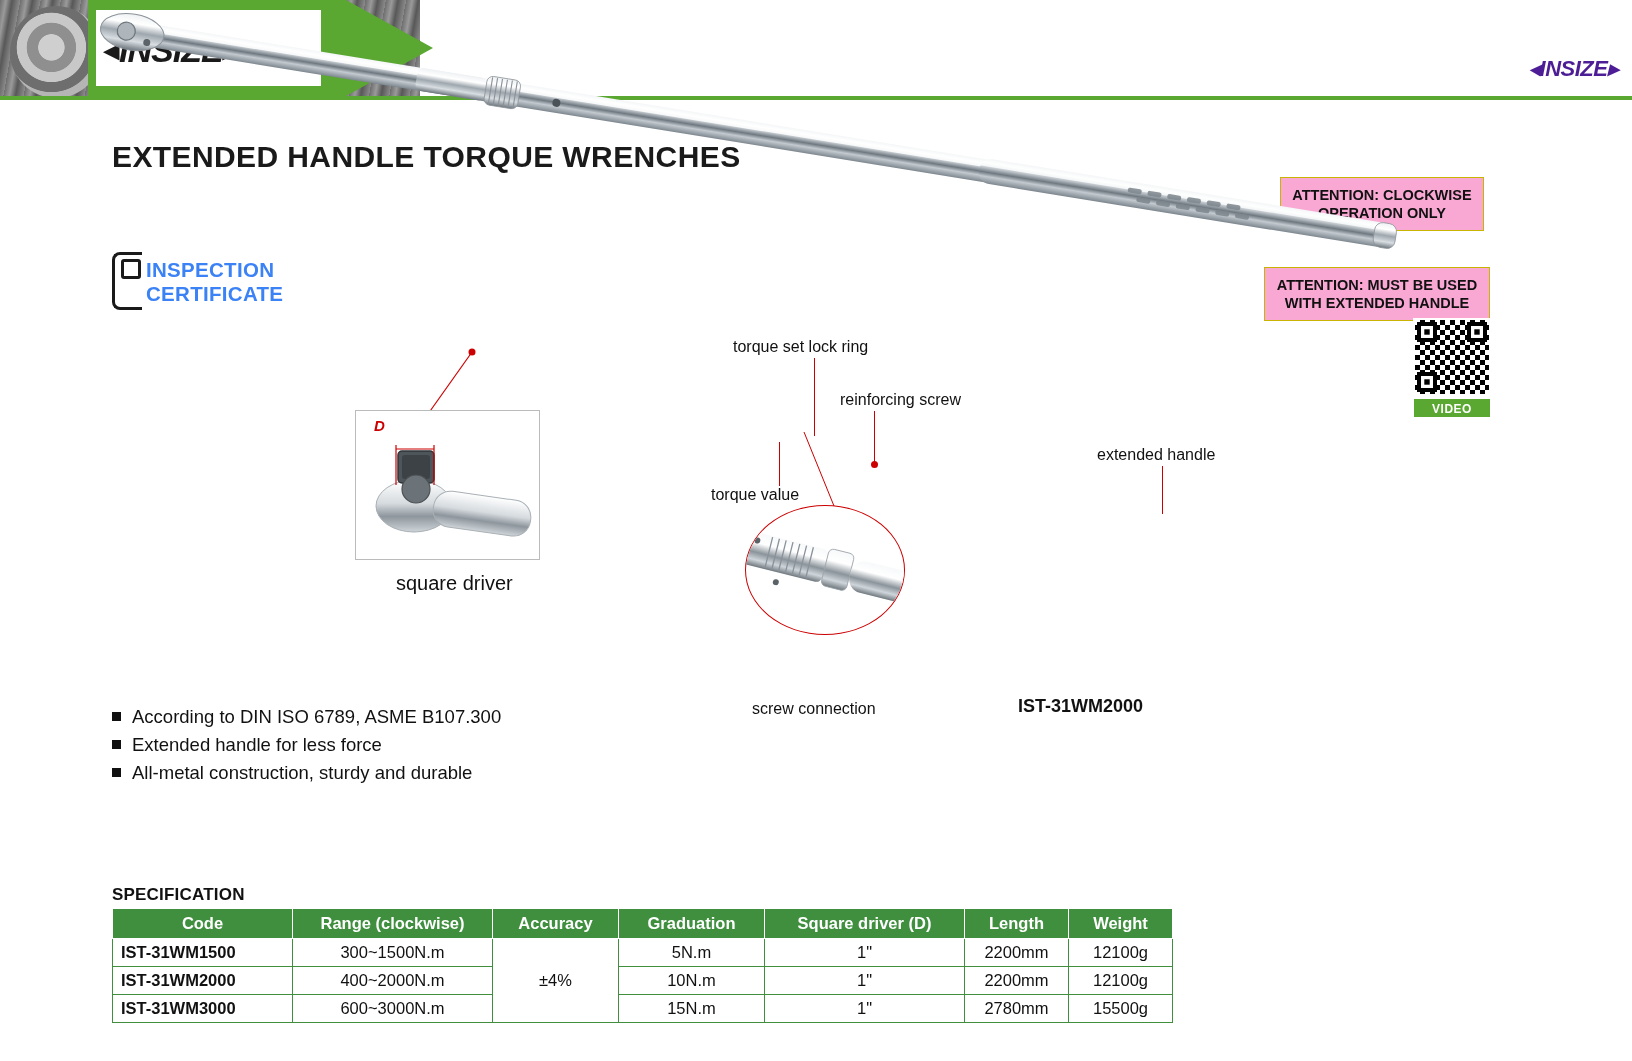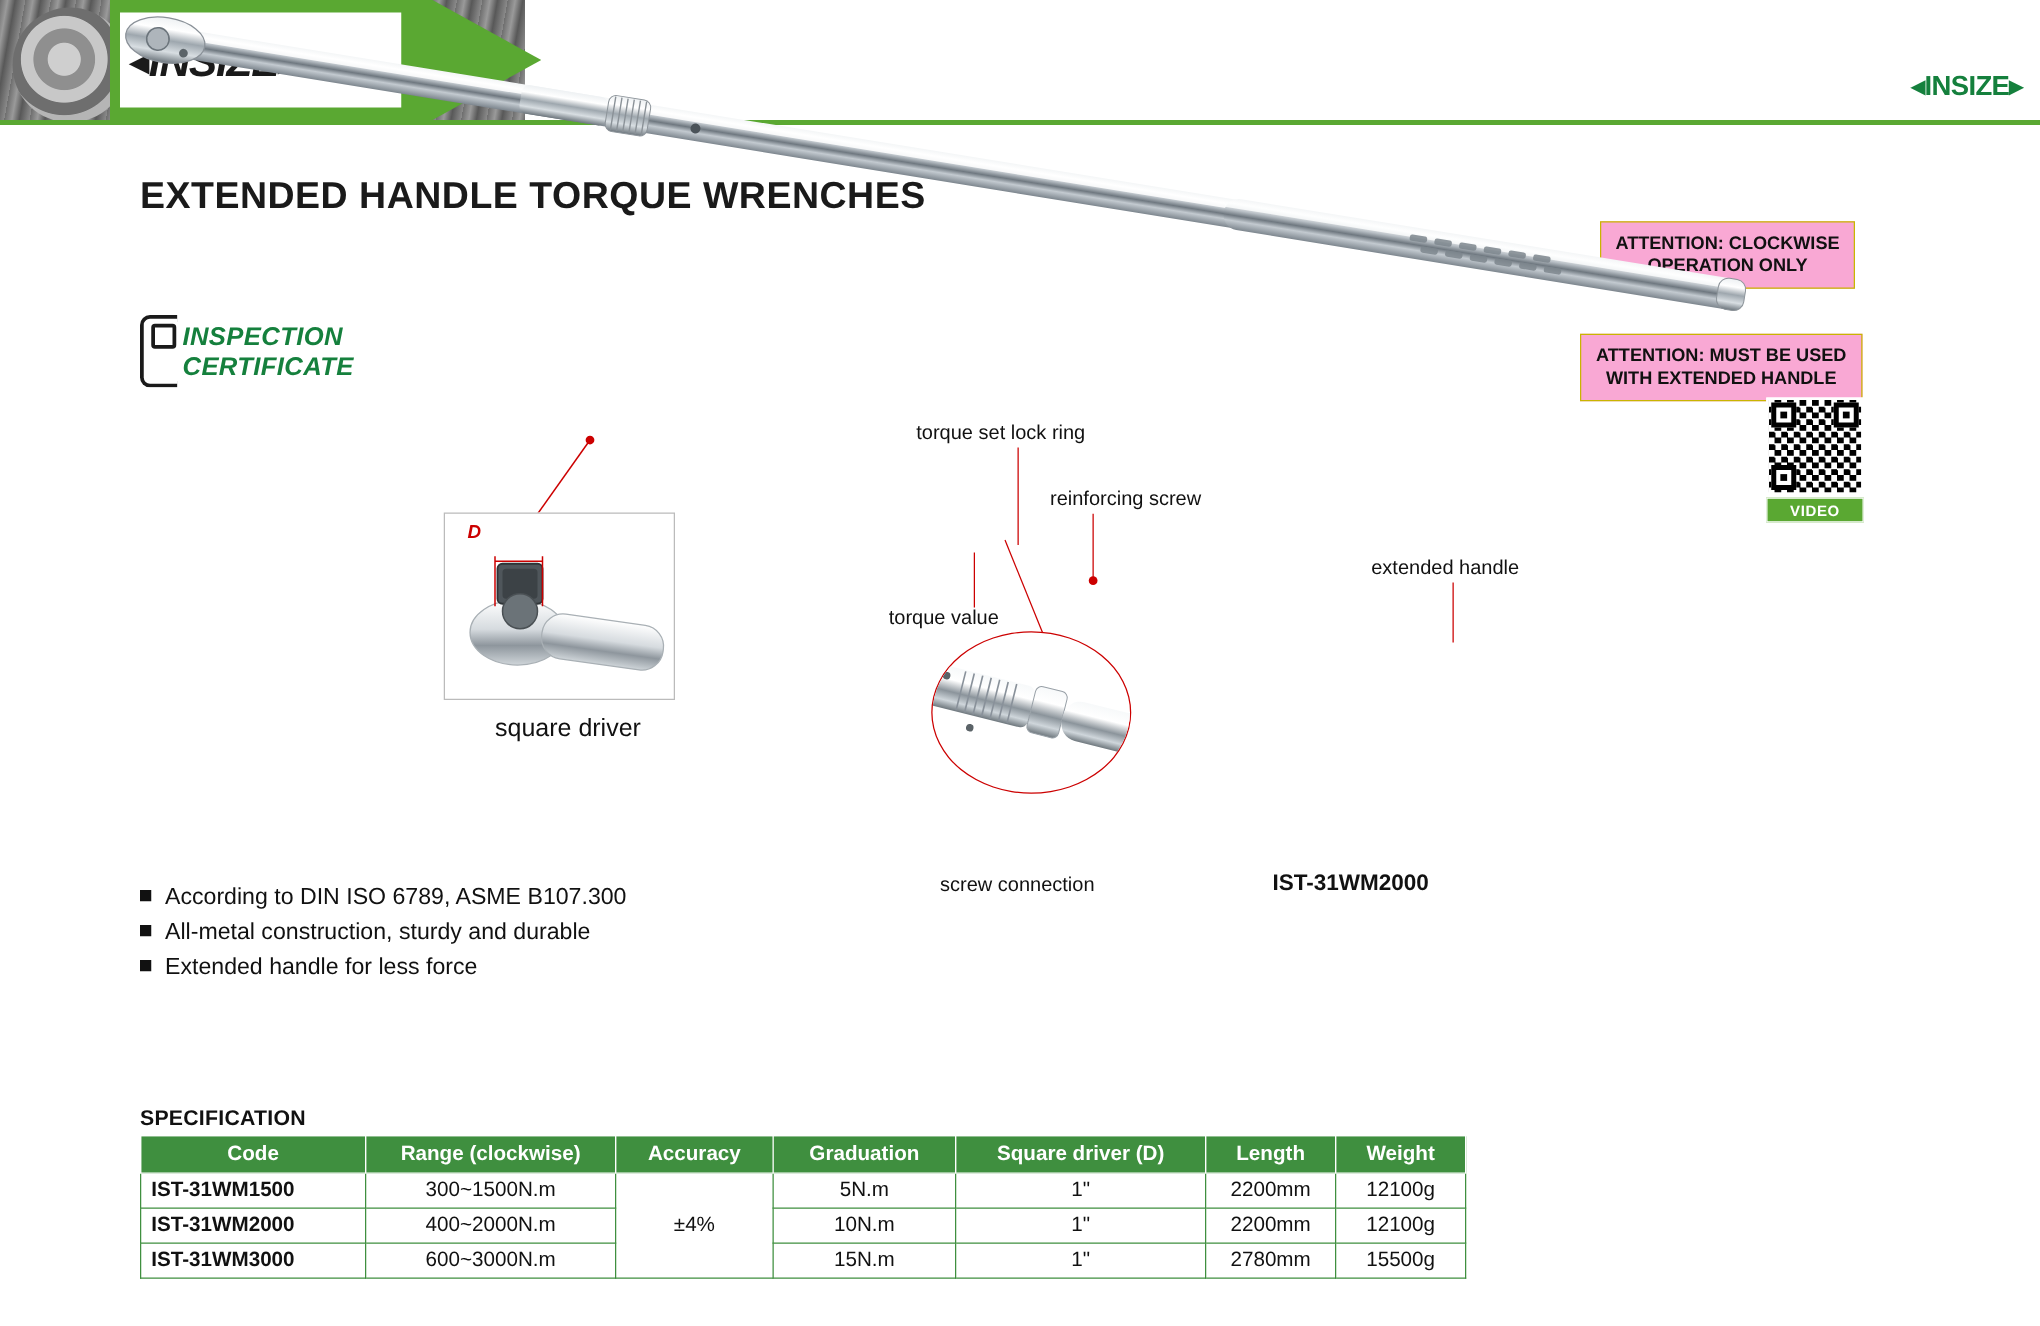--- a/index.html
+++ b/index.html
@@ -84,23 +84,24 @@
   }
   .header-rule {
     position: absolute;
     left: 0; top: 96px;
     width: 1632px; height: 4px;
     background: #5aa832;
   }
   .header-watermark {
     position: absolute;
     right: 14px; top: 56px;
+    font-style: italic;
     font-weight: bold;
     font-size: 22px;
-    color: #15803d;
+    color: #4c1d95;
     letter-spacing: -0.5px;
   }
 
   
   .page-title {
     position: absolute;
     left: 112px; top: 140px;
     font-size: 30px;
     font-weight: bold;
     color: #1a1a1a;
@@ -177,24 +178,23 @@
     content: "";
     position: absolute;
     left: 6px; top: 4px;
     width: 14px; height: 14px;
     border: 3px solid #1a1a1a;
     border-radius: 3px;
   }
   .cert-l1, .cert-l2 {
     position: absolute;
     left: 34px;
-    font-style: italic;
     font-weight: bold;
     font-size: 20.5px;
-    color: #15803d;
+    color: #3b82f6;
     letter-spacing: .3px;
   }
   .cert-l1 { top: 6px; }
   .cert-l2 { top: 30px; }
 
   
   .wrench {
     position: absolute;
     left: 90px; top: 10px;
     width: 1390px; height: 290px;
@@ -511,25 +511,25 @@
 
 <div class="model-label">IST-31WM2000</div>
 
 <div class="bullets">
   <div class="bullet">
     <span class="bullet-marker"></span>
     <span class="bullet-text">According to DIN ISO 6789, ASME B107.300</span>
   </div>
   <div class="bullet">
     <span class="bullet-marker"></span>
-    <span class="bullet-text">All-metal construction, sturdy and durable</span>
+    <span class="bullet-text">Extended handle for less force</span>
   </div>
   <div class="bullet">
     <span class="bullet-marker"></span>
-    <span class="bullet-text">Extended handle for less force</span>
+    <span class="bullet-text">All-metal construction, sturdy and durable</span>
   </div>
 </div>
 
 <div class="spec-title">SPECIFICATION</div>
 
 <table class="spec">
   <thead>
     <tr>
       <th class="col-code">Code</th>
       <th class="col-range">Range (clockwise)</th>

